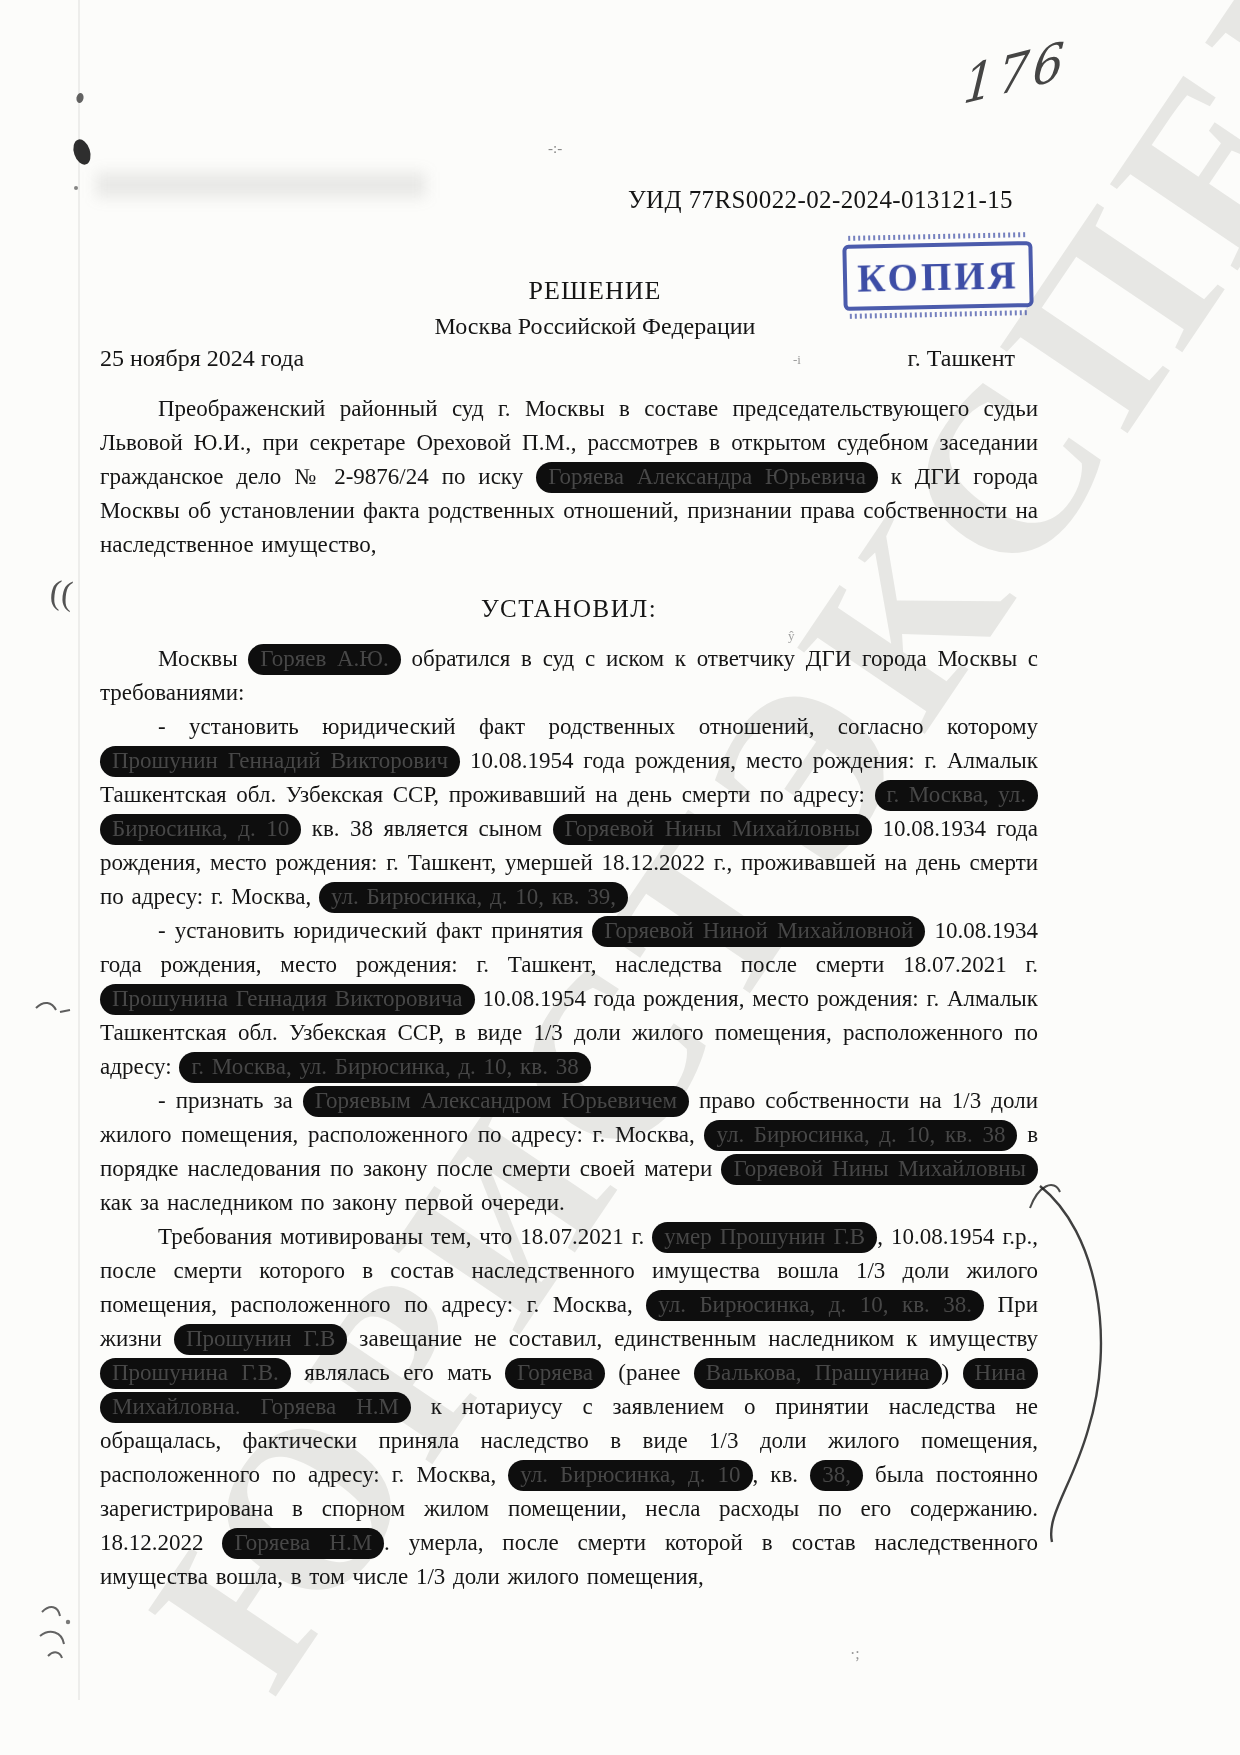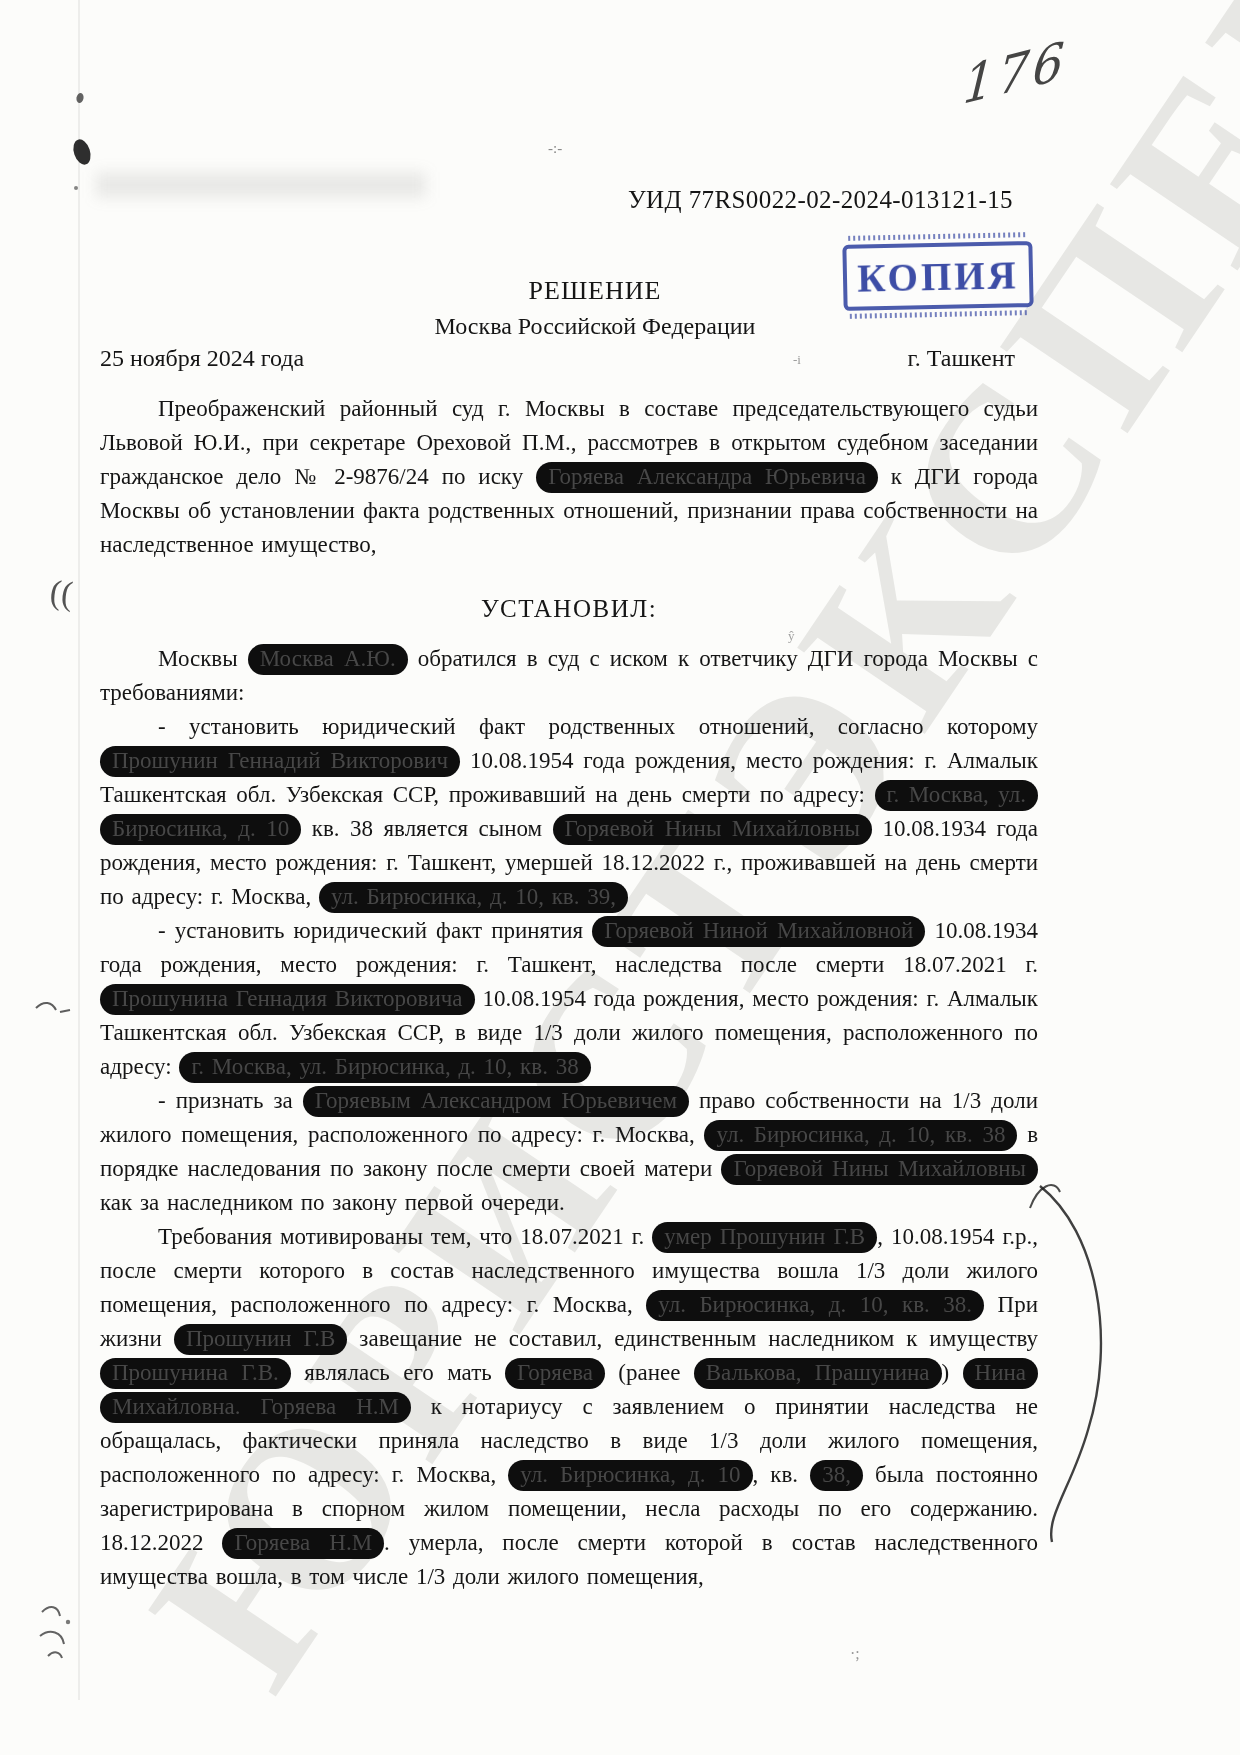--- a/index.html
+++ b/index.html
@@ -135,21 +135,21 @@
   </div>
 
   <div class="dateline">
     <span>25 ноября 2024 года</span>
     <span>г. Ташкент</span>
   </div>
 
   <div class="body-text">
     <p><span>Преображенский районный суд г. Москвы в составе председательствующего судьи Львовой Ю.И., при секретаре Ореховой П.М., рассмотрев в открытом судебном заседании гражданское дело № 2-9876/24 по иску </span><span class="redact">Горяева Александра Юрьевича</span><span> к ДГИ города Москвы об установлении факта родственных отношений, признании права собственности на наследственное имущество,</span></p>
     <div class="section-heading">УСТАНОВИЛ:</div>
-    <p><span>Москвы </span><span class="redact">Москва А.Ю.</span><span> обратился в суд с иском к ответчику ДГИ города Москвы с требованиями:</span></p>
+    <p><span>Москвы </span><span class="redact">Горяев А.Ю.</span><span> обратился в суд с иском к ответчику ДГИ города Москвы с требованиями:</span></p>
     <p><span>- установить юридический факт родственных отношений, согласно которому </span><span class="redact">Прошунин Геннадий Викторович</span><span> 10.08.1954 года рождения, место рождения: г. Алмалык Ташкентская обл. Узбекская ССР, проживавший на день смерти по адресу: </span><span class="redact">г. Москва, ул. Бирюсинка, д. 10</span><span> кв. 38 является сыном </span><span class="redact">Горяевой Нины Михайловны</span><span> 10.08.1934 года рождения, место рождения: г. Ташкент, умершей 18.12.2022 г., проживавшей на день смерти по адресу: г. Москва, </span><span class="redact">ул. Бирюсинка, д. 10, кв. 39,</span></p>
     <p><span>- установить юридический факт принятия </span><span class="redact">Горяевой Ниной Михайловной</span><span> 10.08.1934 года рождения, место рождения: г. Ташкент, наследства после смерти 18.07.2021 г. </span><span class="redact">Прошунина Геннадия Викторовича</span><span> 10.08.1954 года рождения, место рождения: г. Алмалык Ташкентская обл. Узбекская ССР, в виде 1/3 доли жилого помещения, расположенного по адресу: </span><span class="redact">г. Москва, ул. Бирюсинка, д. 10, кв. 38</span></p>
     <p><span>- признать за </span><span class="redact">Горяевым Александром Юрьевичем</span><span> право собственности на 1/3 доли жилого помещения, расположенного по адресу: г. Москва, </span><span class="redact">ул. Бирюсинка, д. 10, кв. 38</span><span> в порядке наследования по закону после смерти своей матери </span><span class="redact">Горяевой Нины Михайловны</span><span> как за наследником по закону первой очереди.</span></p>
     <p><span>Требования мотивированы тем, что 18.07.2021 г. </span><span class="redact">умер Прошунин Г.В</span><span>, 10.08.1954 г.р., после смерти которого в состав наследственного имущества вошла 1/3 доли жилого помещения, расположенного по адресу: г. Москва, </span><span class="redact">ул. Бирюсинка, д. 10, кв. 38.</span><span> При жизни </span><span class="redact">Прошунин Г.В</span><span> завещание не составил, единственным наследником к имуществу </span><span class="redact">Прошунина Г.В.</span><span> являлась его мать </span><span class="redact">Горяева</span><span> (ранее </span><span class="redact">Валькова, Прашунина</span><span>) </span><span class="redact">Нина Михайловна. Горяева Н.М</span><span> к нотариусу с заявлением о принятии наследства не обращалась, фактически приняла наследство в виде 1/3 доли жилого помещения, расположенного по адресу: г. Москва, </span><span class="redact">ул. Бирюсинка, д. 10</span><span>, кв. </span><span class="redact">38,</span><span> была постоянно зарегистрирована в спорном жилом помещении, несла расходы по его содержанию. 18.12.2022 </span><span class="redact">Горяева Н.М</span><span>. умерла, после смерти которой в состав наследственного имущества вошла, в том числе 1/3 доли жилого помещения,</span></p>
   </div>
 
   <div class="mark-paren">((</div>
   <div class="tiny-mark tm1">-:-</div>
   <div class="tiny-mark tm2">ŷ</div>
   <div class="tiny-mark tm3">·;</div>

